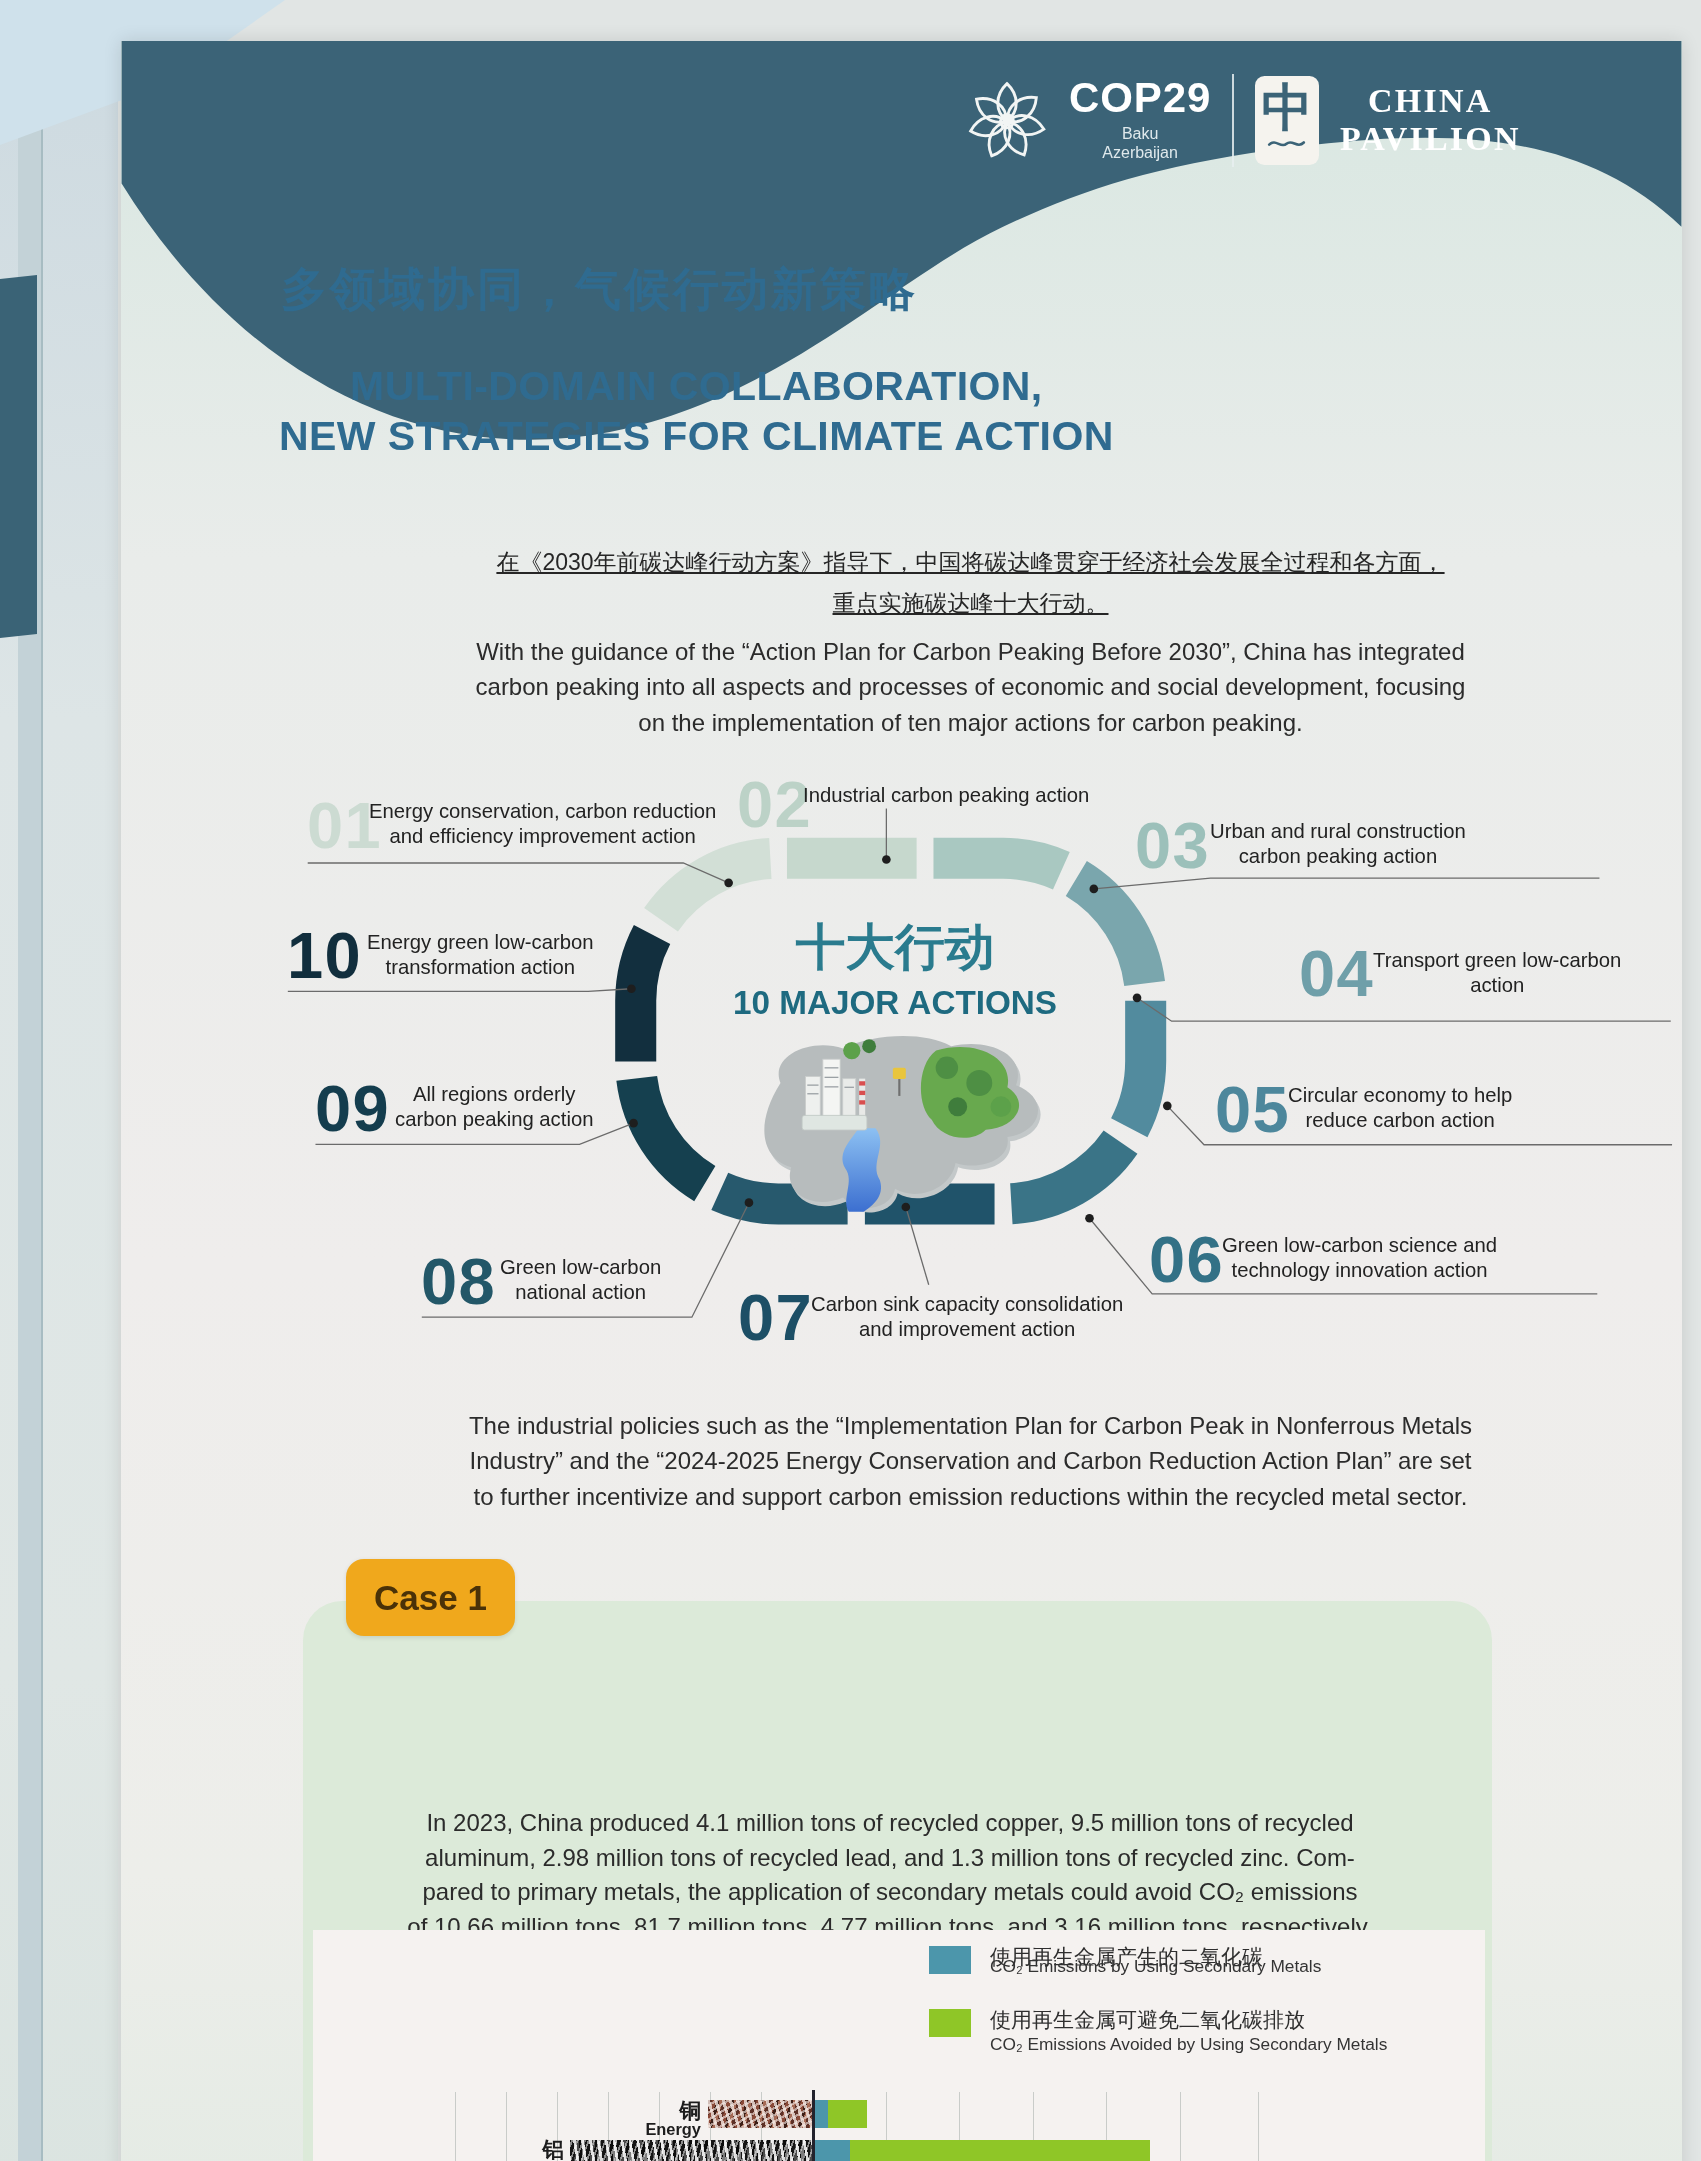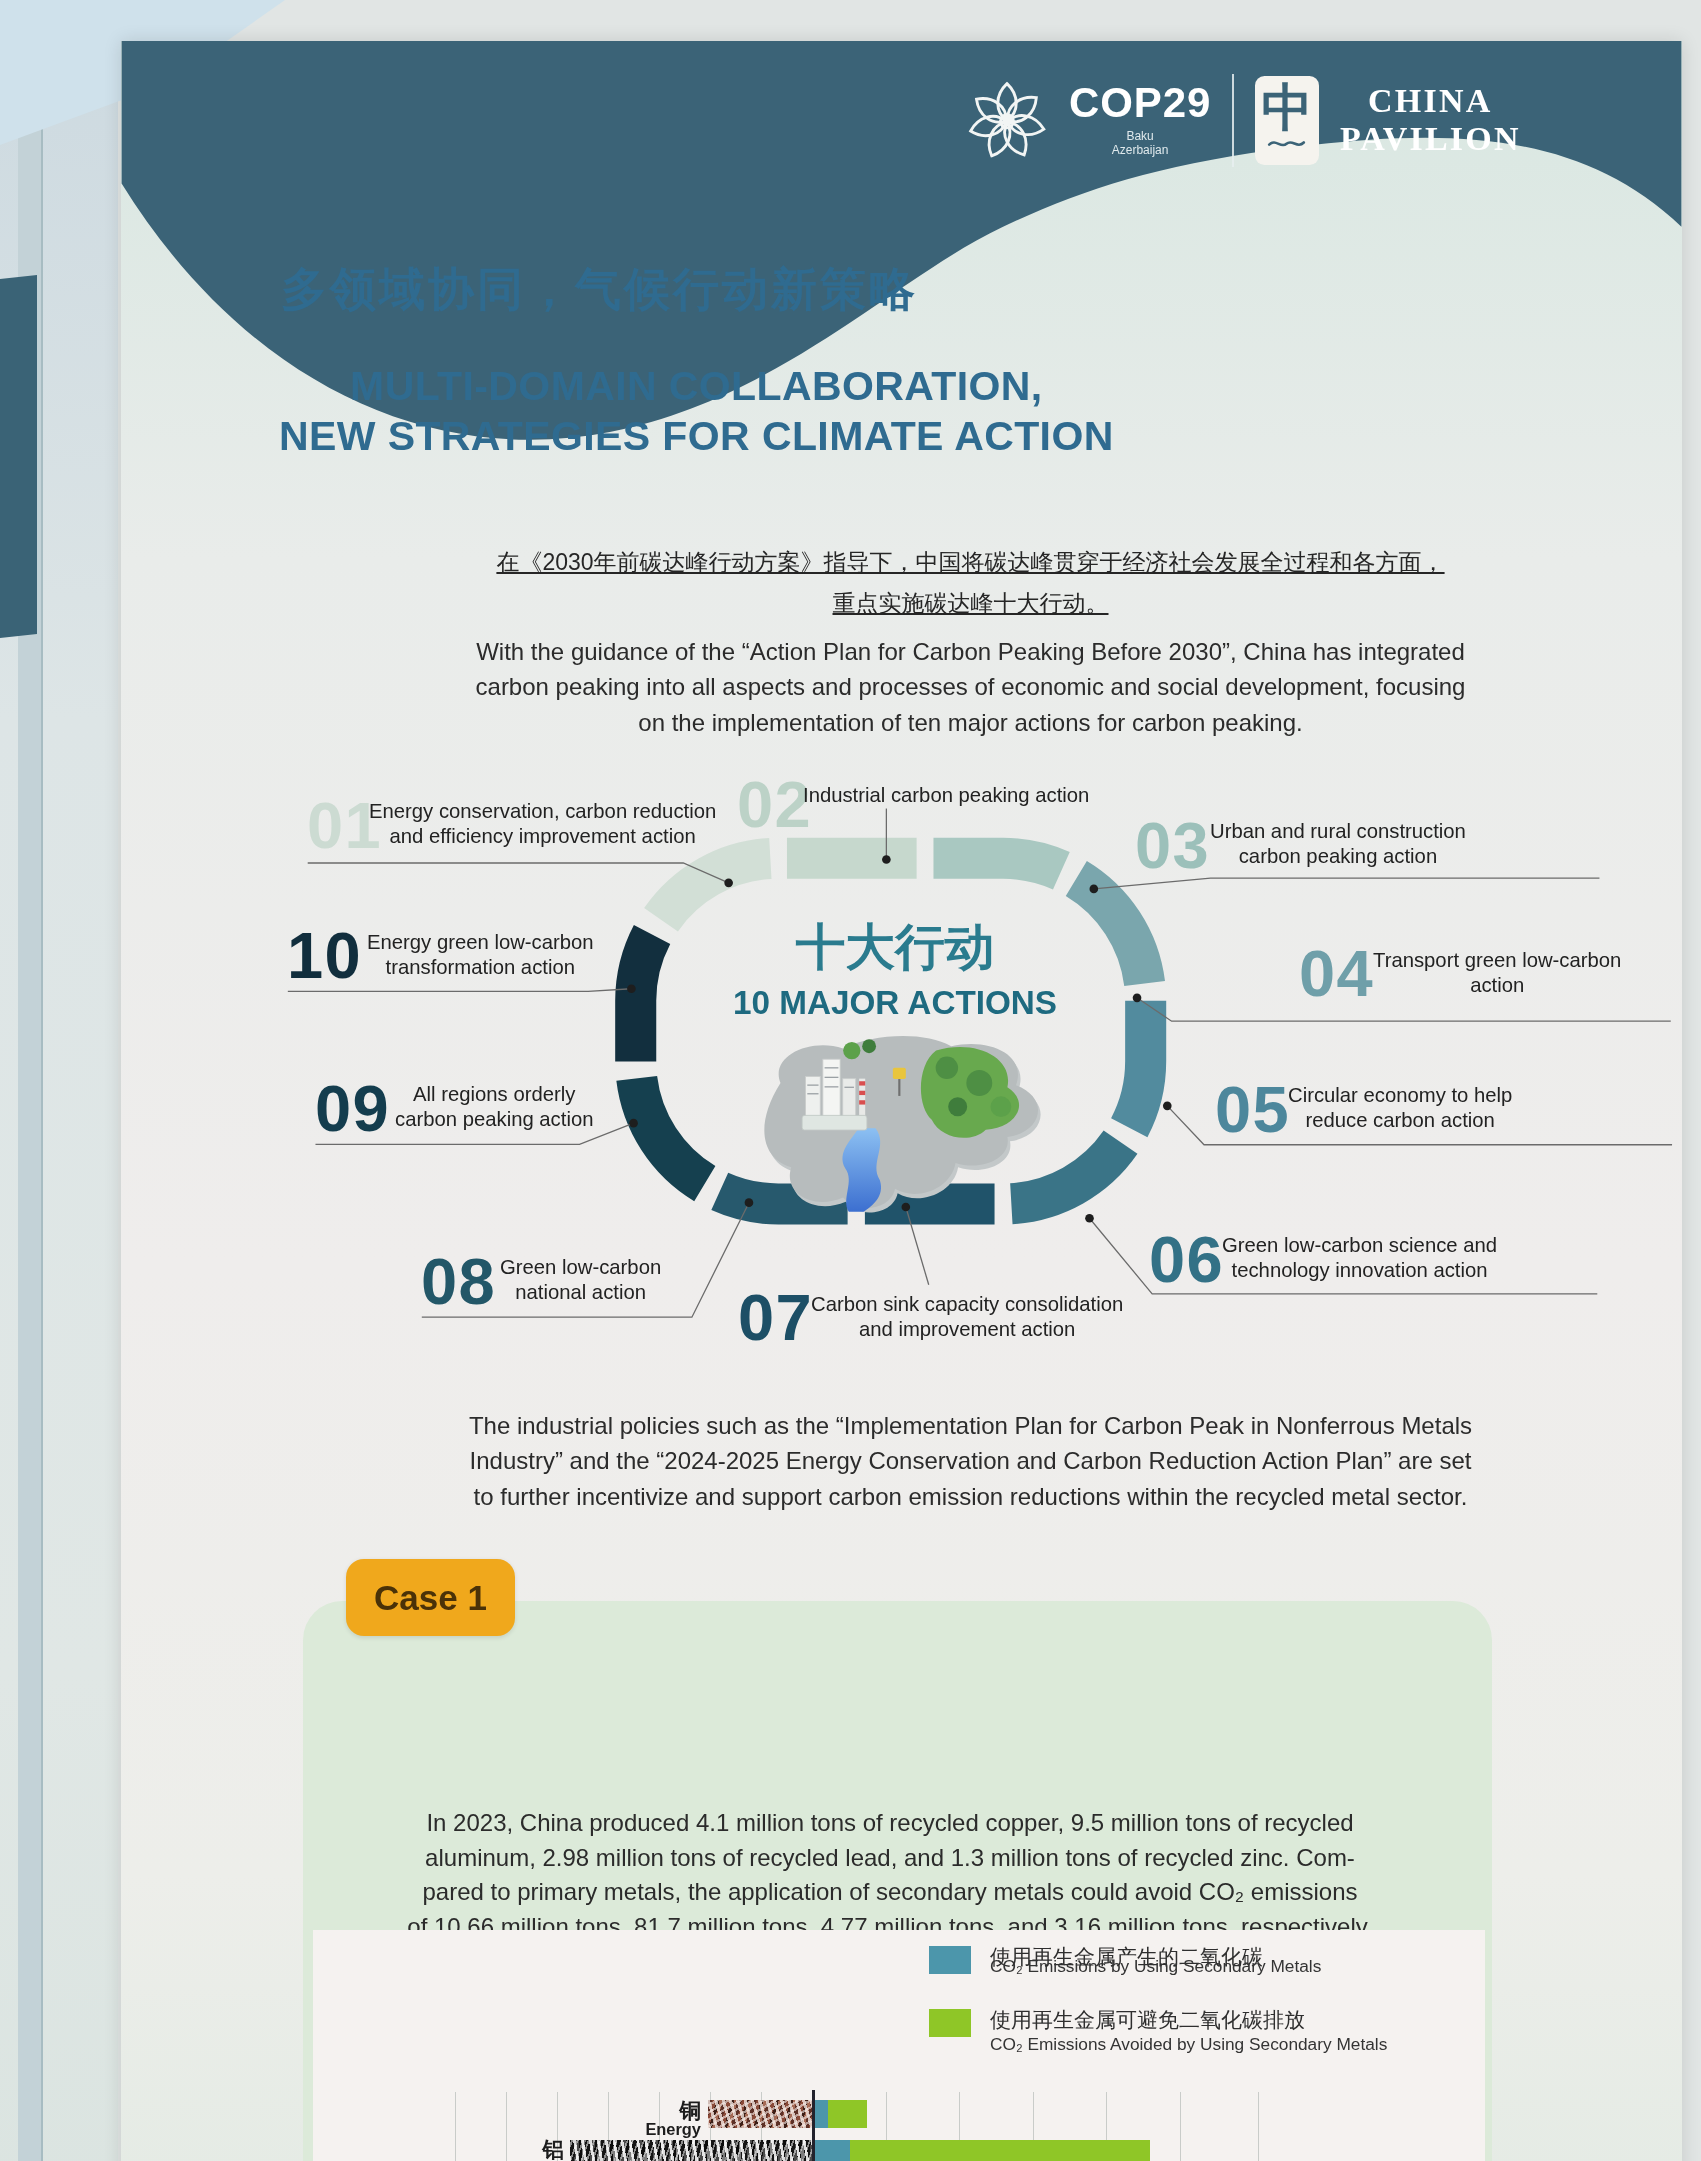--- a/index.html
+++ b/index.html
@@ -21,21 +21,21 @@
     transform:skewY(-6deg);}
   
   .poster{position:absolute;left:121px;top:41px;width:1561px;height:2352px;
     background:linear-gradient(180deg,#d8e7e1 0%,#e9ecea 22%,#efedec 52%,#edeeea 78%,#dfe9e1 100%);
     box-shadow:0 0 17.3px rgba(0,0,0,.12);}
   .band-svg{position:absolute;left:0;top:0;width:1561px;height:458px;}
   
   .logo-row{position:absolute;left:845px;top:27px;height:104px;display:flex;align-items:center;gap:21px;}
   .cop-flower{width:82px;height:93px;}
   .cop-text .t1{font-size:42px;font-weight:700;color:#fff;letter-spacing:0.9px;line-height:1;}
-  .cop-text .t2{font-size:12px;color:#dfe9ec;line-height:1.22;margin-top:4.3px;}
+  .cop-text .t2{font-size:16px;color:#dfe9ec;line-height:1.22;margin-top:4.3px;}
   .logo-divider{width:1.7px;height:93px;background:#e8eef0;opacity:.85;}
   .seal{width:64px;height:89px;background:#f5f3ee;border-radius:9.5px;position:relative;
     display:flex;flex-direction:column;align-items:center;justify-content:flex-start;padding-top:4.3px;box-sizing:border-box;}
   .seal-char{font-size:51px;font-weight:700;color:#3b6377;line-height:1.1;}
   .seal-wave{width:39px;height:17.3px;}
   .pav-text{font-family:"Liberation Serif","DejaVu Serif",serif;font-size:34px;font-weight:700;
     color:#fff;letter-spacing:2.2px;line-height:1.12;}
   
   .zh-title{position:absolute;left:160px;top:218px;font-size:46px;font-weight:700;color:#2f6b90;
     letter-spacing:3px;}

